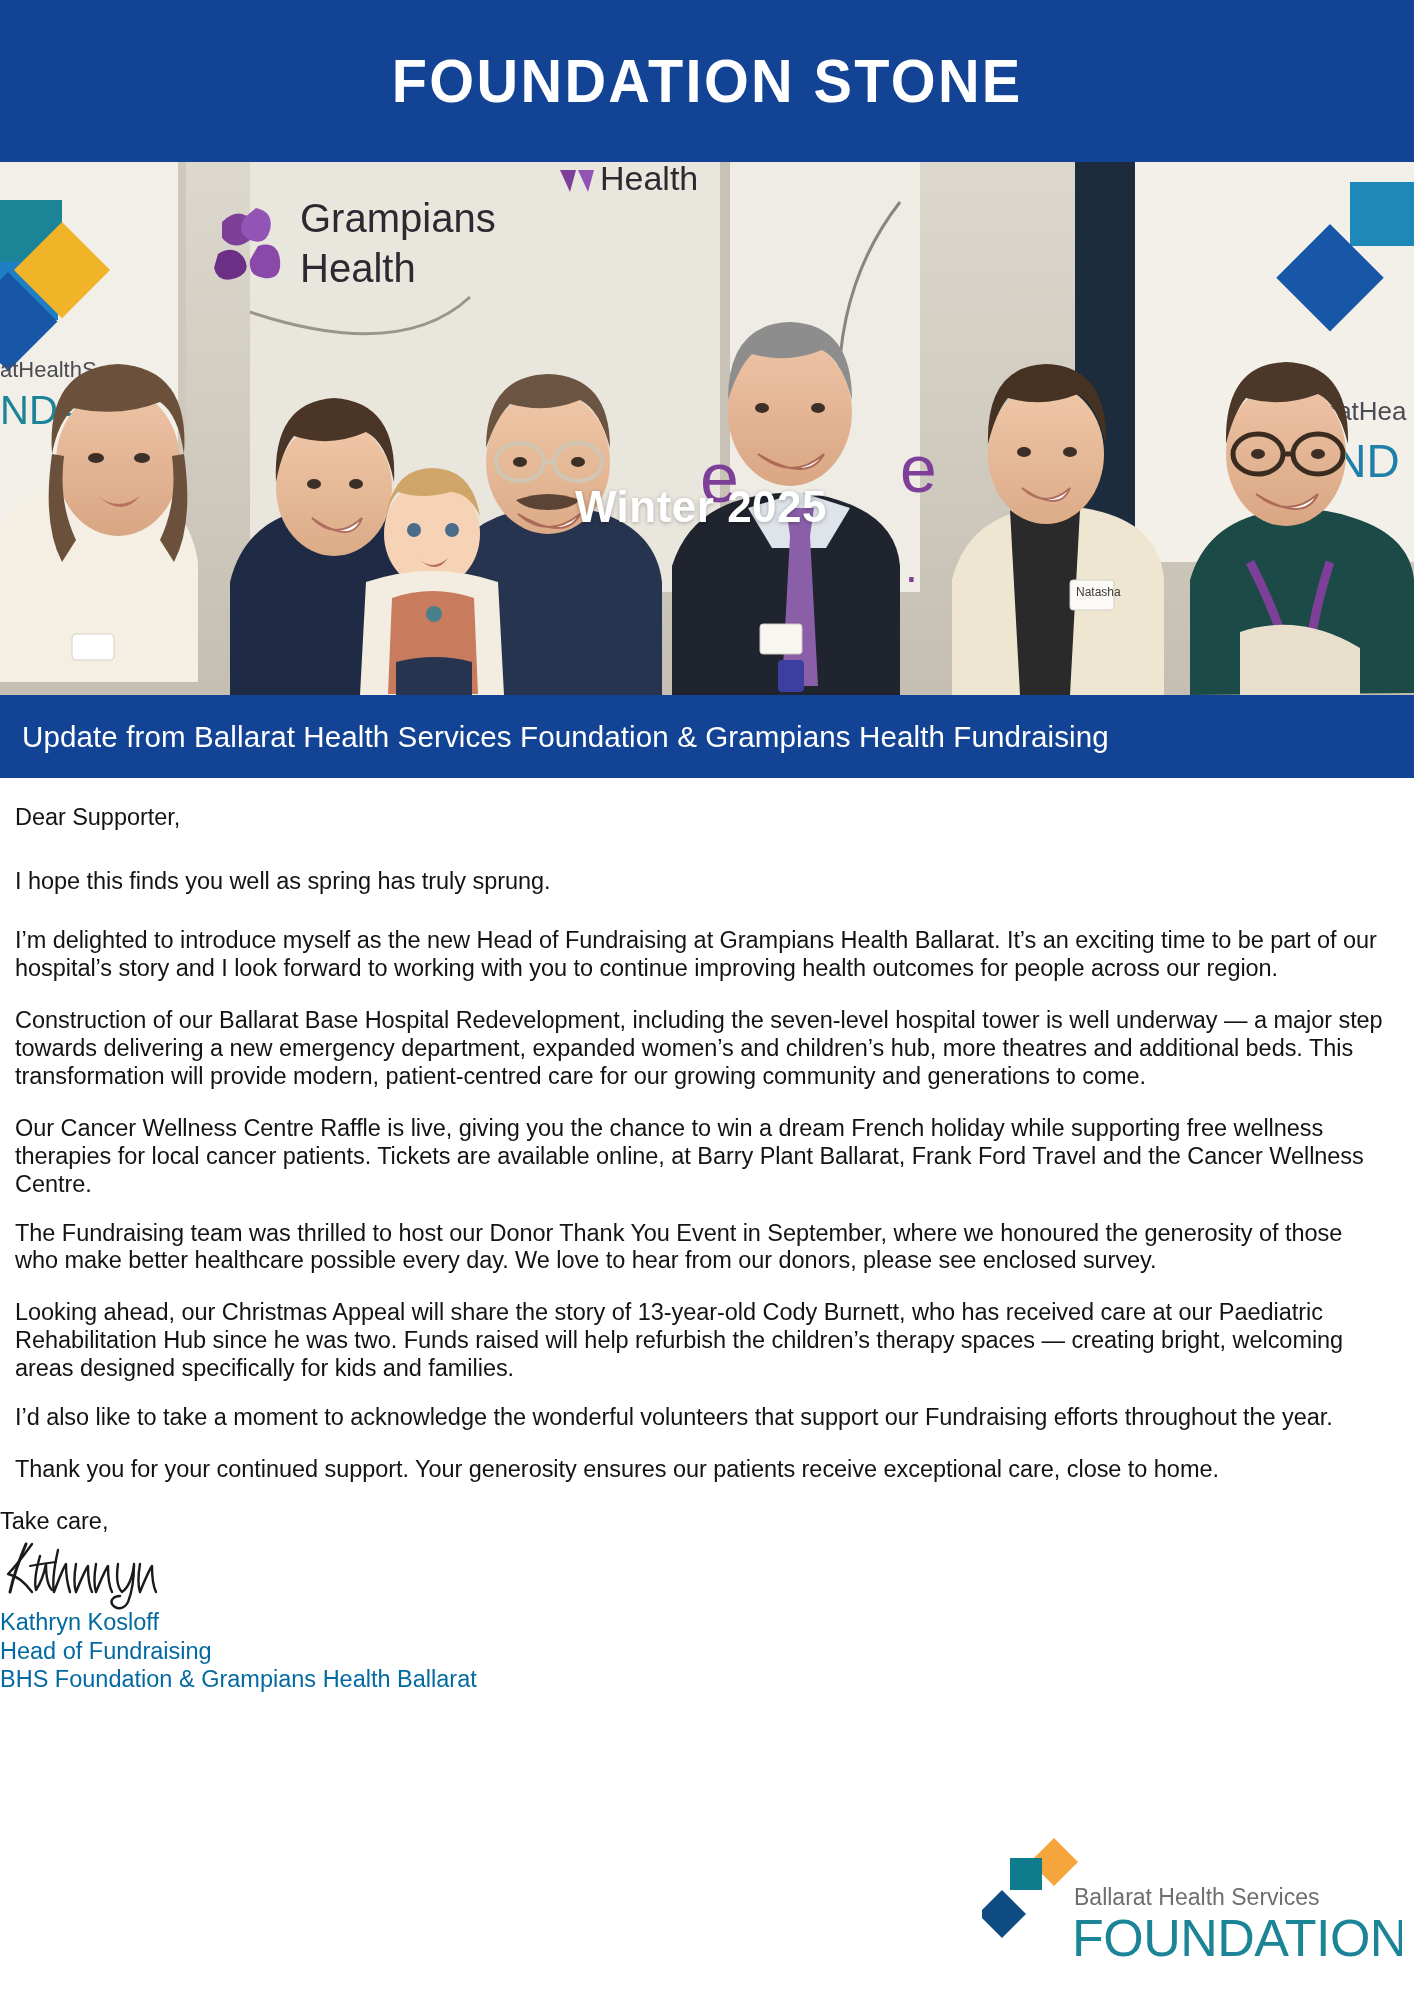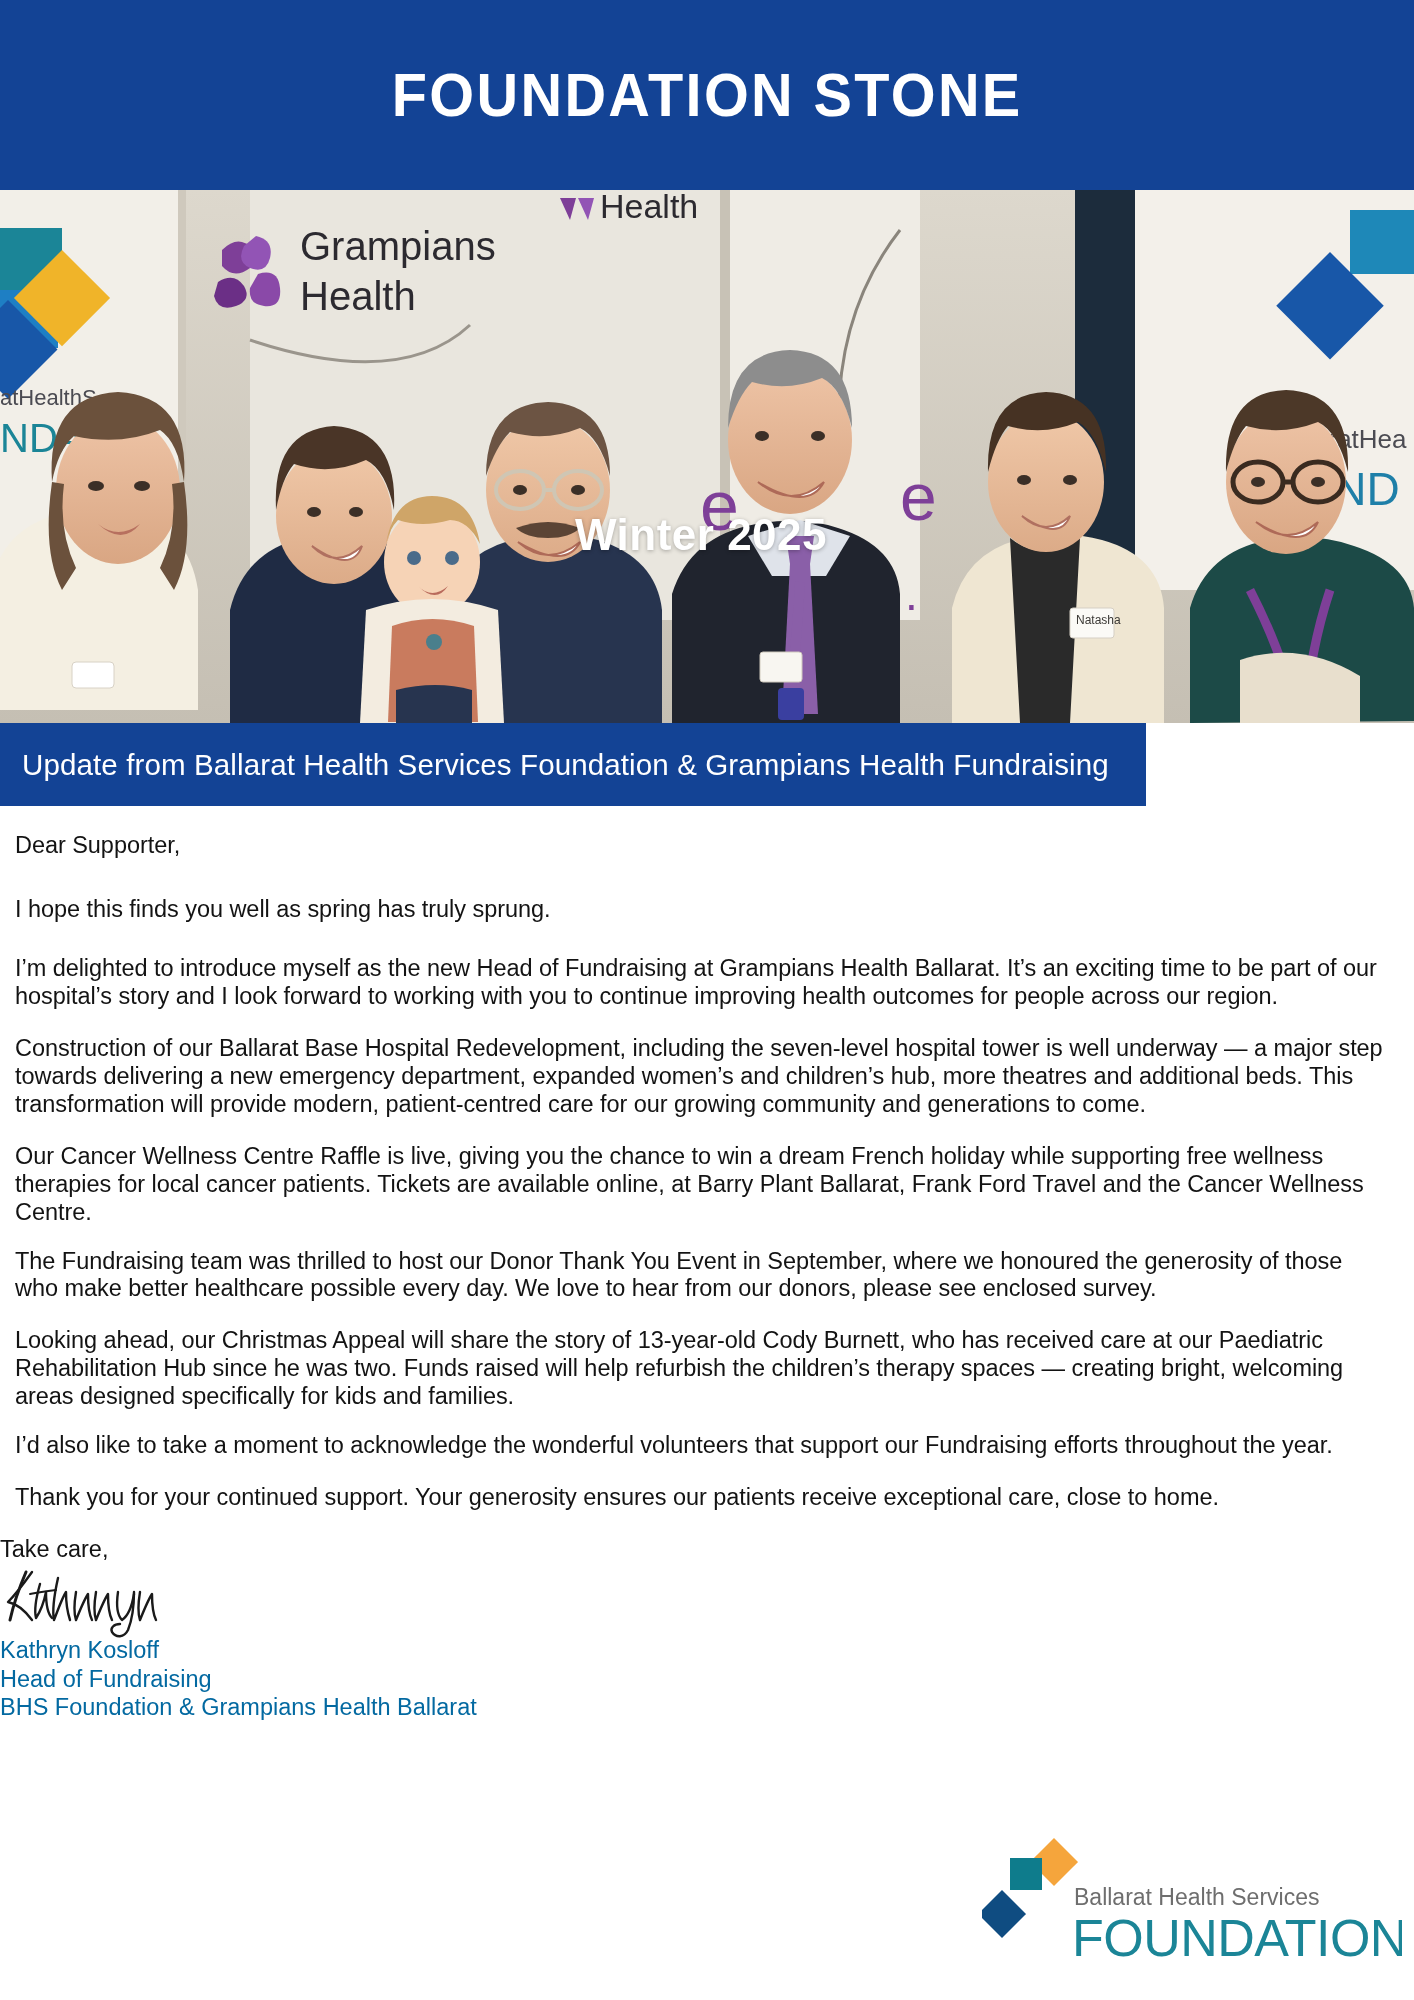--- a/index.html
+++ b/index.html
@@ -12,21 +12,21 @@
     height: 2000px;
     font-family: "Liberation Sans", sans-serif;
     color: #111111;
     overflow: hidden;
     position: relative;
   }
 
   
   .header-bar {
     width: 1414px;
-    height: 190px;
+    height: 162px;
     background: #134395;
     display: flex;
     align-items: center;
     justify-content: center;
     box-sizing: border-box;
   }
   .header-title {
     color: #ffffff;
     font-family: "Liberation Sans", sans-serif;
     font-size: 62px;
@@ -61,21 +61,21 @@
     color: #ffffff;
     font-size: 44px;
     font-weight: bold;
     letter-spacing: 0.5px;
     text-shadow: 0 1px 4px rgba(0,0,0,0.30);
     pointer-events: none;
   }
 
   
   .subtitle-bar {
-    width: 1146px;
+    width: 1414px;
     height: 83px;
     background: #134395;
     display: flex;
     align-items: center;
     box-sizing: border-box;
     padding-left: 22px;
   }
   .subtitle-text {
     color: #ffffff;
     font-size: 30px;

